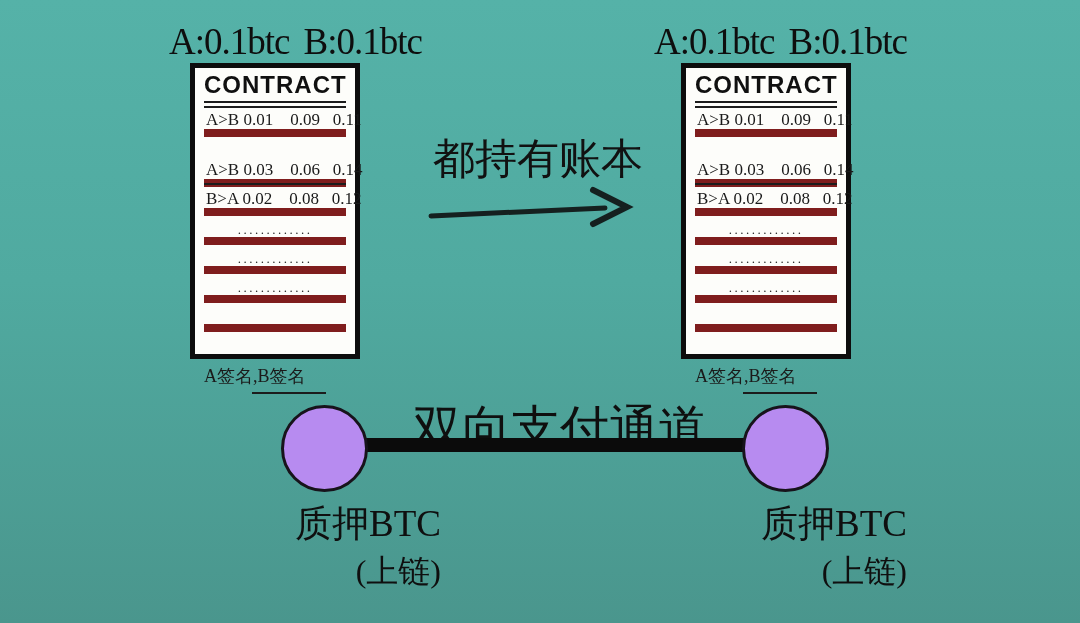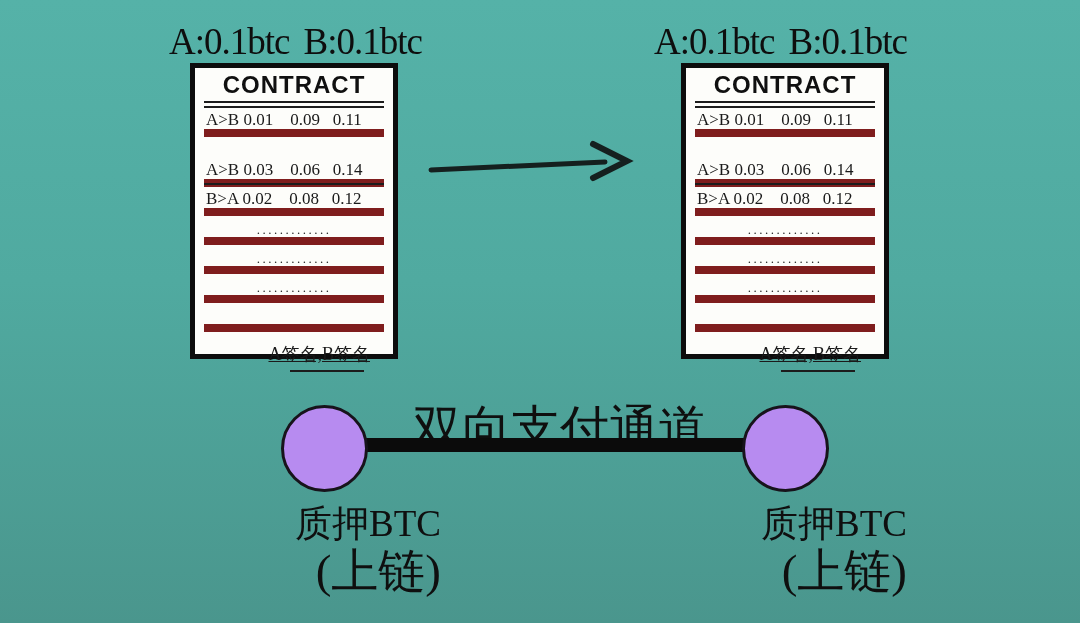--- a/index.html
+++ b/index.html
@@ -11,21 +11,21 @@
   }
   
   .balance{
     position:absolute;top:20px;width:335px;display:flex;justify-content:center;gap:14px;
     font-size:37px;letter-spacing:-1px;color:#0e0e0e;white-space:nowrap;
   }
   .balance-left{left:128px;}
   .balance-right{left:613px;}
   
   .contract{
-    position:absolute;top:63px;width:208px;height:296px;box-sizing:border-box;
+    position:absolute;top:63px;width:170px;height:296px;box-sizing:border-box;
     background:#fdfdfa;border:5px solid #0d0d0d;padding:3px 9px 0 9px;
   }
   .contract-left{left:190px;}
   .contract-right{left:681px;}
   .c-title{
     font-family:"Liberation Sans","DejaVu Sans",sans-serif;font-weight:800;
     font-size:24px;line-height:28px;text-align:center;letter-spacing:1px;color:#101010;
   }
   .c-rule{height:3px;border-top:2px solid #1c1c1c;border-bottom:2px solid #1c1c1c;margin:2px 0 0 0;}
   .c-row{
@@ -34,21 +34,21 @@
   }
   .c-row.double{position:relative;margin-top:21px;}
   .c-row.double::after{
     content:"";position:absolute;left:0;right:0;bottom:-6px;border-top:2px solid #1c1c1c;
   }
   .c-row.dots{
     text-align:center;font-size:13px;letter-spacing:2.5px;line-height:27px;
     color:#2a2a2a;padding-left:0;
   }
   .c-sig{
-    margin-top:10px;text-align:right;padding-right:14px;font-size:18px;color:#1a1a1a;white-space:nowrap;text-decoration:underline;
+    margin-top:32px;padding-right:14px;font-size:18px;color:#1a1a1a;white-space:nowrap;
   }
   .c-sig-line{width:74px;border-top:2px solid #1c1c1c;margin:4px 20px 0 auto;}
   
   .arrow-group{position:absolute;left:423px;top:136px;width:230px;text-align:center;}
   .arrow-label{font-size:42px;line-height:46px;color:#111;white-space:nowrap;}
   .arrow-svg{display:block;margin-top:2px;}
   
   .channel-label{
     position:absolute;left:393px;top:368px;width:334px;text-align:center;
     font-size:49px;line-height:54px;color:#0f0f0f;white-space:nowrap;margin-top:34px;
@@ -58,21 +58,21 @@
     position:absolute;top:405px;width:87px;height:87px;border-radius:50%;
     background:#b78bf0;border:3px solid #17131b;box-sizing:border-box;
   }
   .node-left{left:281px;}
   .node-right{left:742px;}
   
   .node-label{position:absolute;top:503px;width:215px;text-align:right;color:#0f0f0f;}
   .node-label-left{left:226px;}
   .node-label-right{left:692px;}
   .node-label .line1{font-size:37px;line-height:42px;white-space:nowrap;}
-  .node-label .line2{font-size:47px;line-height:52px;white-space:nowrap;}
+  .node-label .line2{font-size:32px;line-height:52px;white-space:nowrap;}
 </style>
 </head>
 <body>
 
 <div class="stage">
 
   <div class="balance balance-left">
     <span>A:0.1btc</span>
     <span>B:0.1btc</span>
   </div>
@@ -103,20 +103,21 @@
     <div class="c-row"><span>B&gt;A 0.02    0.08   0.12</span></div>
     <div class="c-row dots">.............</div>
     <div class="c-row dots">.............</div>
     <div class="c-row dots">.............</div>
     <div class="c-row"></div>
     <div class="c-sig">A签名,B签名</div>
     <div class="c-sig-line"></div>
   </div>
 
   <div class="arrow-group">
+    <div class="arrow-label">都持有账本</div>
     <svg class="arrow-svg" width="215" height="46" viewBox="0 0 215 46">
       <line x1="8" y1="32" x2="182" y2="24" stroke="#15201f" stroke-width="5" stroke-linecap="round"></line>
       <polyline points="170,6 204,23 170,40" fill="none" stroke="#15201f" stroke-width="6" stroke-linecap="round" stroke-linejoin="miter"></polyline>
     </svg>
   </div>
 
   <div class="channel-label">双向支付通道</div>
   <div class="channel-line"></div>
   <div class="node node-left"></div>
   <div class="node node-right"></div>

